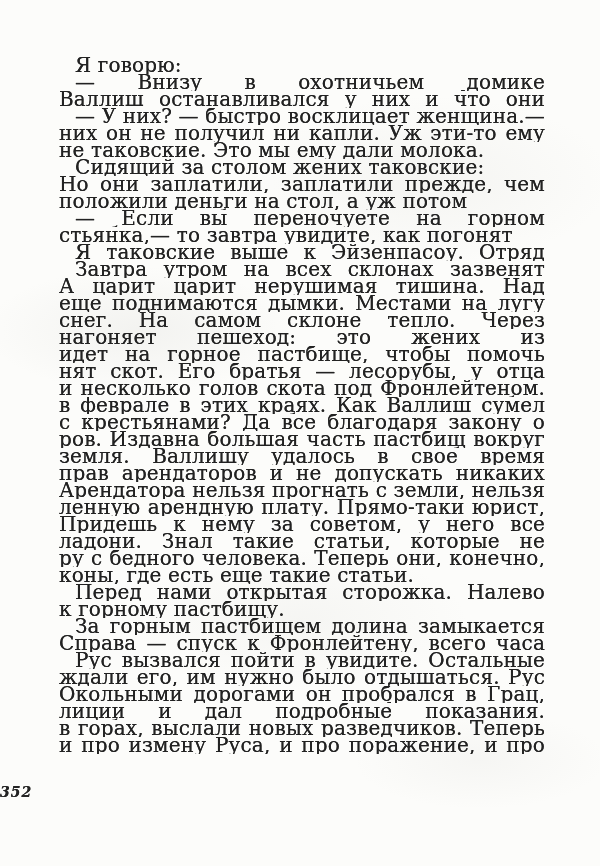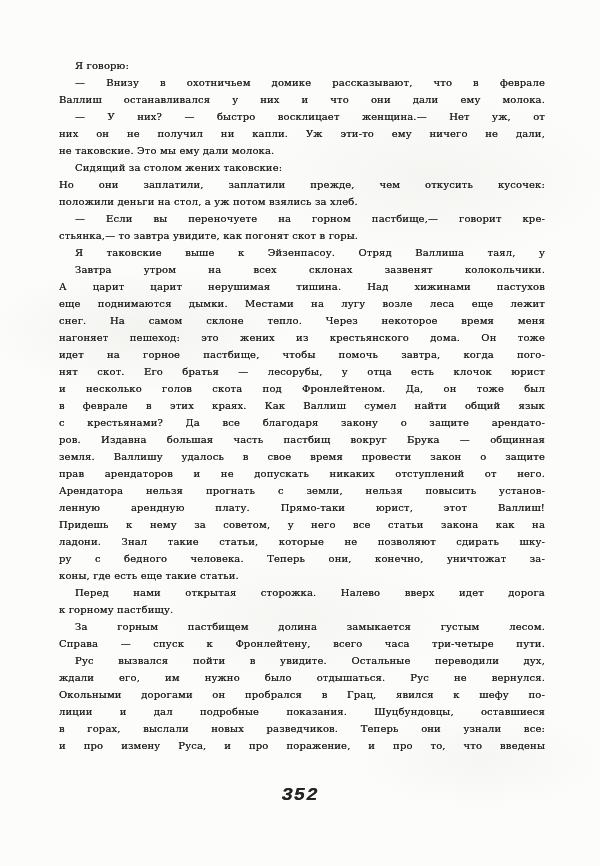--- a/index.html
+++ b/index.html
@@ -10,35 +10,33 @@
     background-image:
       radial-gradient(ellipse 220px 90px at 140px 330px, rgba(185,185,178,.14), transparent 70%),
       radial-gradient(ellipse 260px 120px at 430px 180px, rgba(190,190,183,.12), transparent 70%),
       radial-gradient(ellipse 240px 100px at 300px 620px, rgba(188,188,181,.10), transparent 70%),
       radial-gradient(ellipse 180px 70px at 480px 760px, rgba(190,190,184,.10), transparent 70%);
     overflow:hidden;
     font-family:"DejaVu Serif", serif;
   }
   .text{
     position:absolute;left:59px;top:57px;width:486px;
-    font-size:10px;line-height:17px;color:#222;
+    font-size:20px;line-height:17px;color:#222;
     letter-spacing:0.15px;
     text-shadow:0 0 0.45px rgba(25,25,25,.85);
   }
   .ln{height:17px;overflow:hidden;text-align:left;white-space:normal;}
   .ln.j{text-align:justify;}
   .ln.j::after{content:"";display:inline-block;width:100%;height:0;}
   .ln.ind{text-indent:16px;}
   .pagenum{
     position:absolute;top:784px;left:0;width:100%;
-    text-align:center;
-    font-style:italic;font-weight:bold;font-size:19px;color:#242424;
+    font-style:italic;font-weight:bold;font-size:14px;color:#242424;
     letter-spacing:1px;
     text-shadow:0 0 0.45px rgba(25,25,25,.85);
-    font-family:Liberation Mono, monospace;
   }
 </style>
 </head>
 <body>
 
 <div class="page">
   <div class="text">
 
     <div>
       <div class="ln ind">Я говорю:</div>

